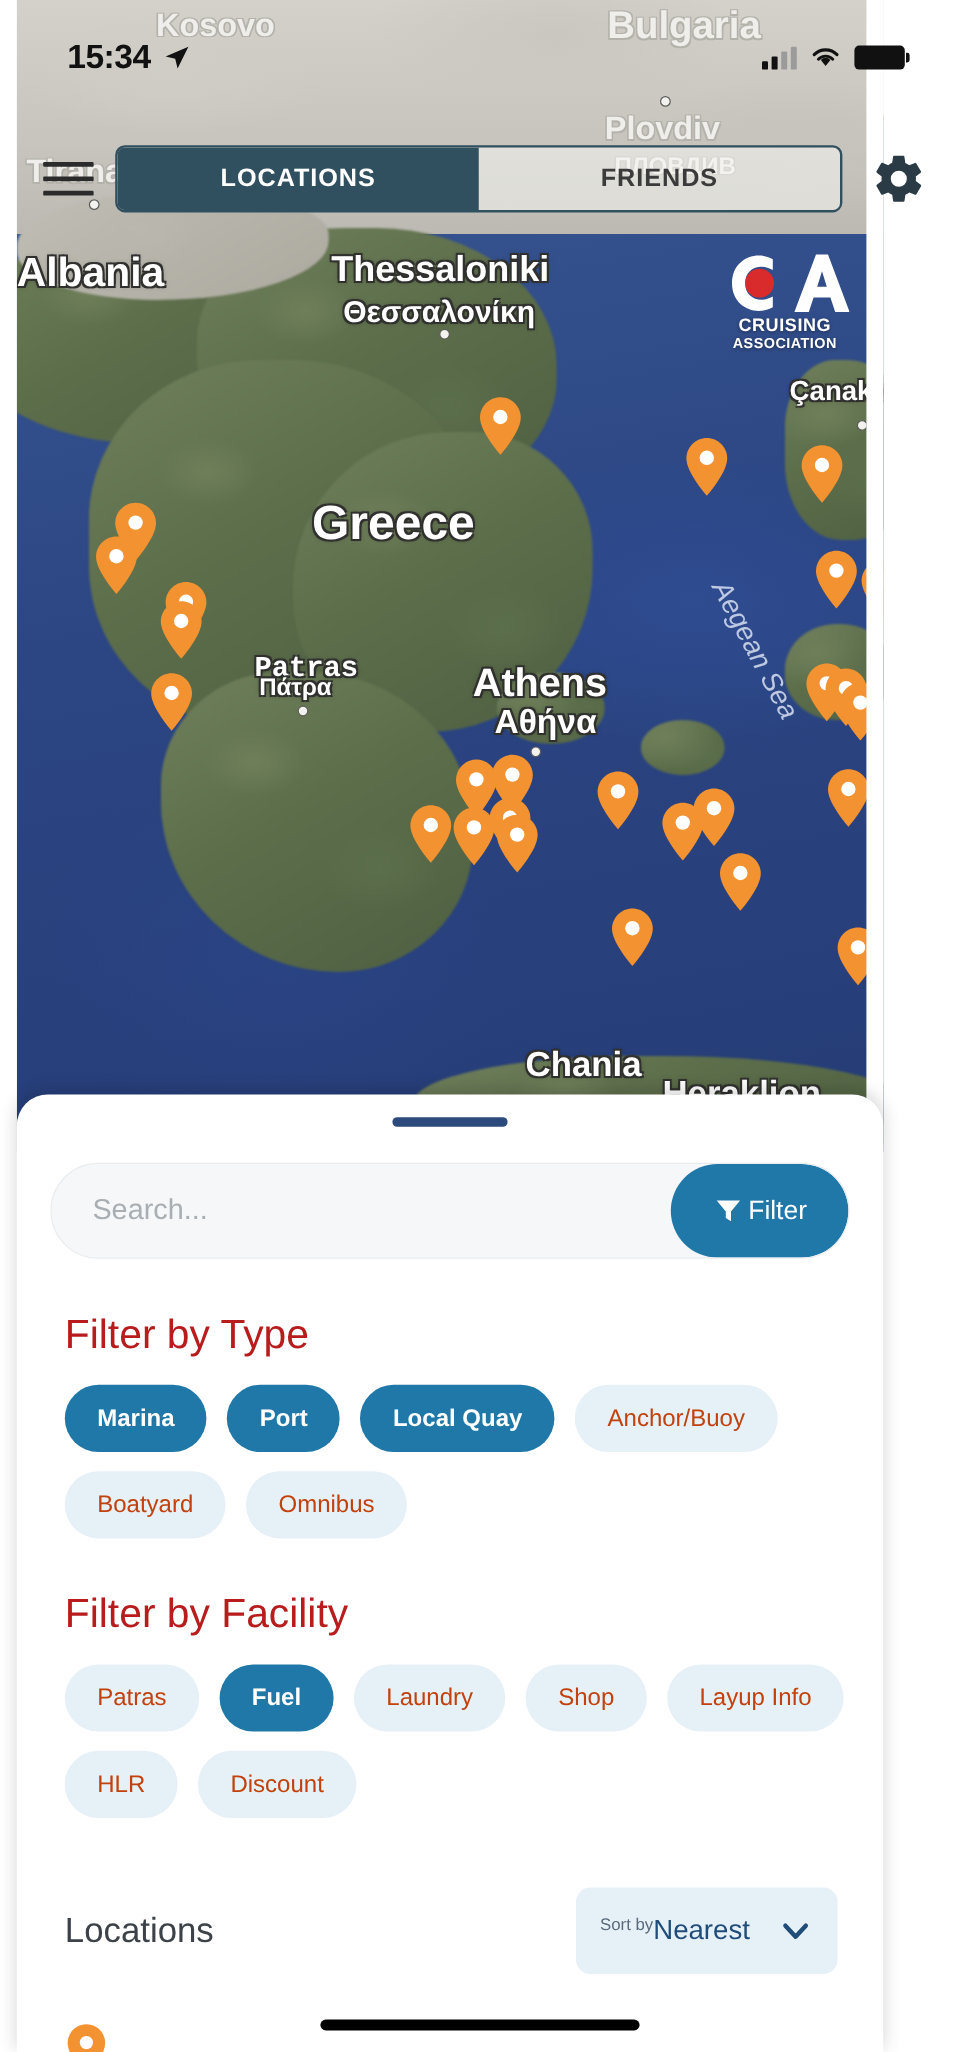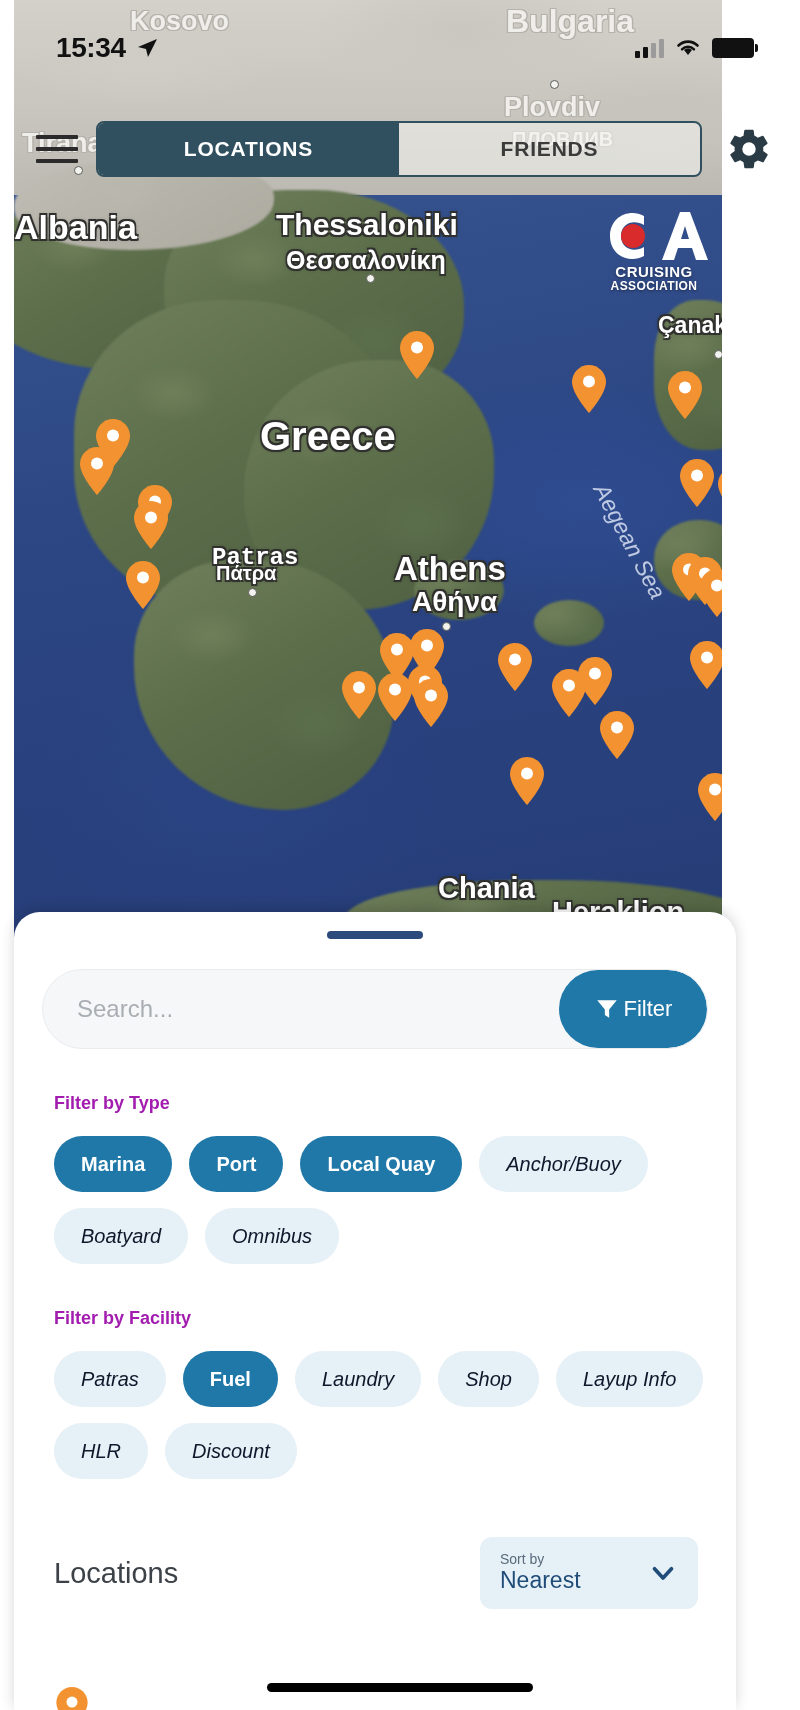--- a/index.html
+++ b/index.html
@@ -278,44 +278,44 @@
     align-items: center;
     justify-content: center;
     gap: 4px;
     font-size: 22px;
     border-radius: 40px;
     cursor: pointer;
   }
 
   .section-title {
     margin: 44px 0 0 40px;
-    font-size: 18px;
-    color: #a21caf;
-    font-weight: bold;
+    font-size: 34px;
+    color: #b91c1c;
+    font-weight: normal;
   }
 
   .chips {
     display: flex;
     flex-wrap: wrap;
     gap: 16px 17px;
     margin: 22px 30px 0 40px;
   }
   .chip {
     height: 56px;
     padding: 0 27px;
     border-radius: 30px;
     display: flex;
     align-items: center;
     justify-content: center;
     font-size: 20px;
     cursor: pointer;
     white-space: nowrap;
   }
   .chip.on  { background: #1f78a8; color: #ffffff; font-weight: bold; }
-  .chip.off { background: #e6f0f7; color: #0f172a; font-style: italic; }
+  .chip.off { background: #e6f0f7; color: #c2410c; }
 
   #locations-row {
     display: flex;
     align-items: center;
     justify-content: space-between;
     margin: 58px 38px 0 40px;
   }
   #locations-title {
     font-size: 29px;
     color: #3c4248;
@@ -324,21 +324,21 @@
     width: 218px;
     height: 72px;
     background: #e6f0f7;
     border-radius: 12px;
     display: flex;
     align-items: center;
     justify-content: space-between;
     padding: 0 18px 0 20px;
     cursor: pointer;
   }
-  #sortby .sb-labels { display: flex; flex-direction: column; line-height: 1.12; }
+  #sortby .sb-labels { display: flex; flex-direction: row; line-height: 1.12; }
   #sortby .sb-top { font-size: 14px; color: #5a6b7c; }
   #sortby .sb-val { font-size: 23px; color: #1f4c78; }
 
   
   #list-peek {
     position: absolute;
     left: 40px;
     bottom: 0;
     width: 70px;
     height: 24px;

